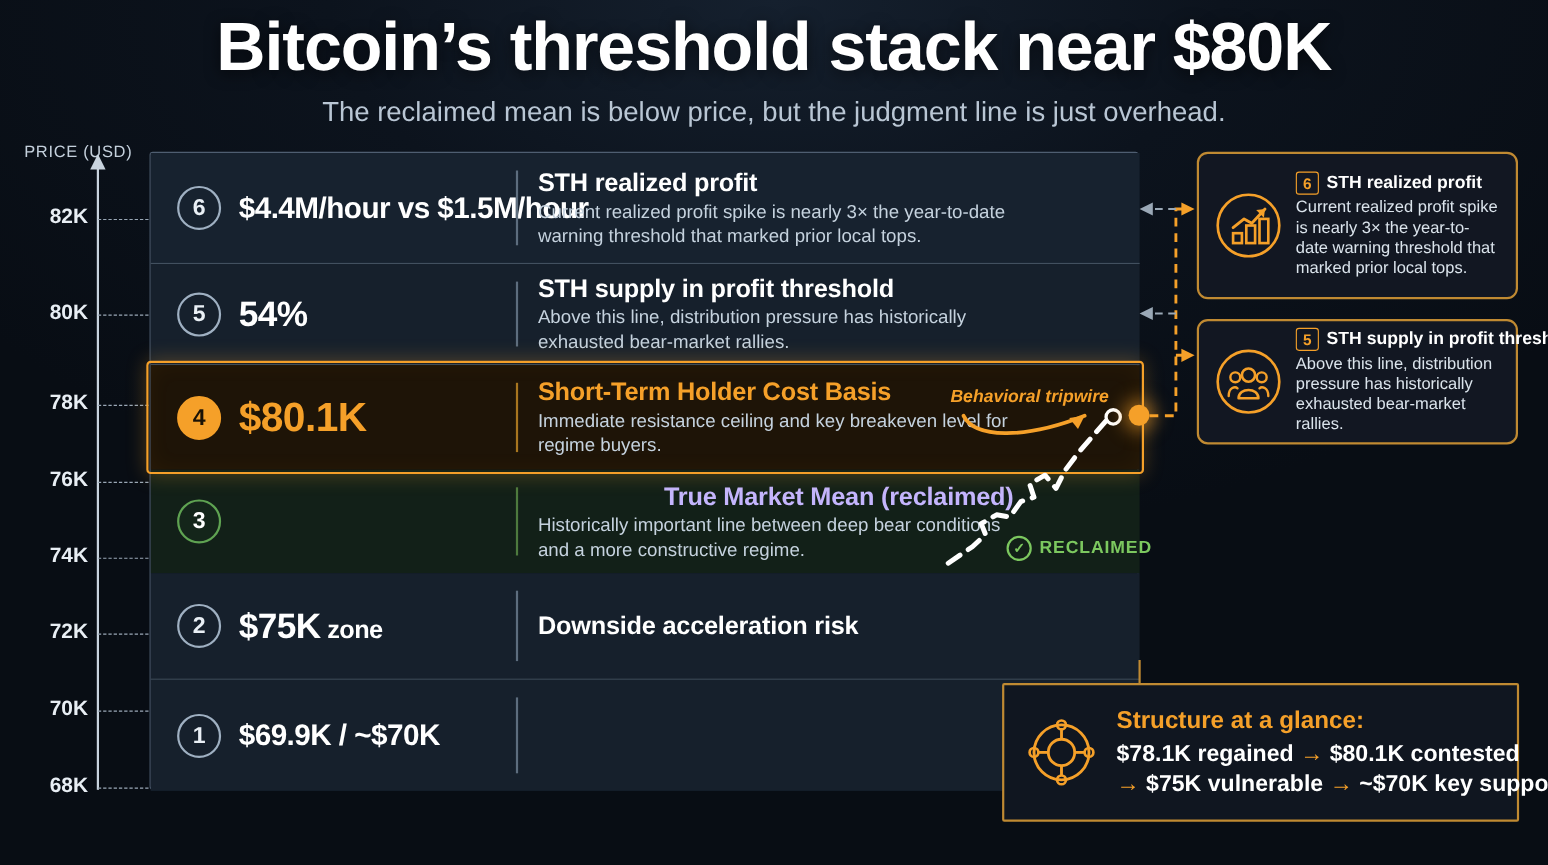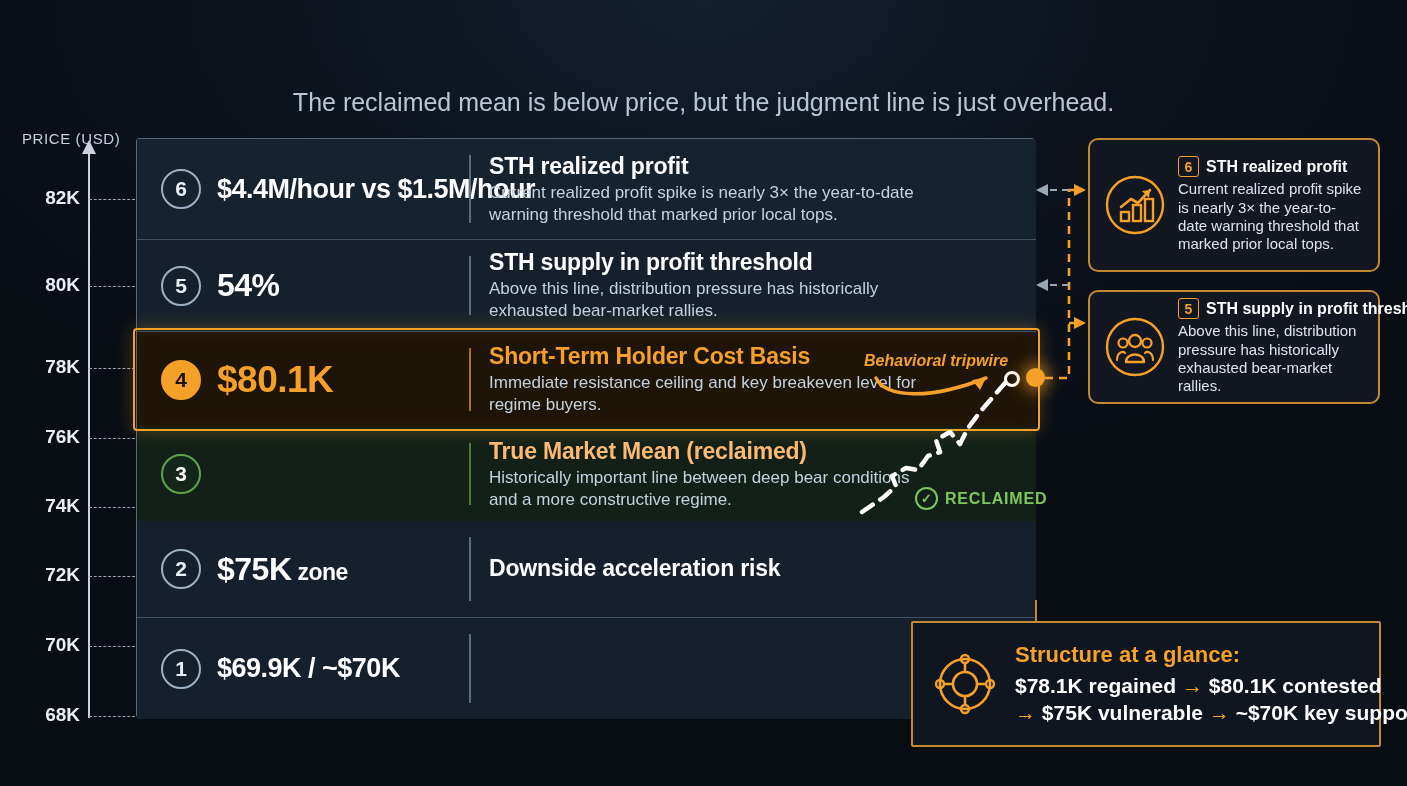--- a/index.html
+++ b/index.html
@@ -111,21 +111,21 @@
   }
   .divider.orange { background: #a8761f; }
   .divider.green  { background: #4d7a3e; }
 
   .row-right { padding-left: 18px; flex: 1; min-width: 0; }
   .row-title {
     font-size: 23px; font-weight: bold; color: #ffffff;
     margin-bottom: 2px; letter-spacing: -.2px;
   }
   .row-title.orange { color: #f5a029; }
-  .row-title.green  { color: #fdba74; }
+  .row-title.green  { color: #c4b5fd; text-align: center; }
   .row-desc {
     font-size: 17px; color: #c5d2de; line-height: 1.28; max-width: 440px;
   }
 
   
   .r4-frame {
     position: absolute; left: -4px; top: 189px;
     width: 907px; height: 103px;
     border: 2px solid #f5a029; border-radius: 4px;
     pointer-events: none;
@@ -201,20 +201,21 @@
   .arrow-gl { color: #f5a029; }
 
   svg { display: block; overflow: visible; }
   .overlay { position: absolute; left: 0; top: 0; width: 1407px; height: 786px; pointer-events: none; }
 </style>
 </head>
 <body>
 
 <div id="root">
 
+  <div class="title">Bitcoin’s threshold stack near $80K</div>
   <div class="subtitle">The reclaimed mean is below price, but the judgment line is just overhead.</div>
 
   <div class="axis-label">PRICE (USD)</div>
   <div class="axis-arrow"></div>
   <div class="axis-line"></div>
 
   <div class="tick" style="top:199px"></div>
   <div class="tick-text" style="top:199px">82K</div>
   <div class="tick" style="top:286px"></div>
   <div class="tick-text" style="top:286px">80K</div>

